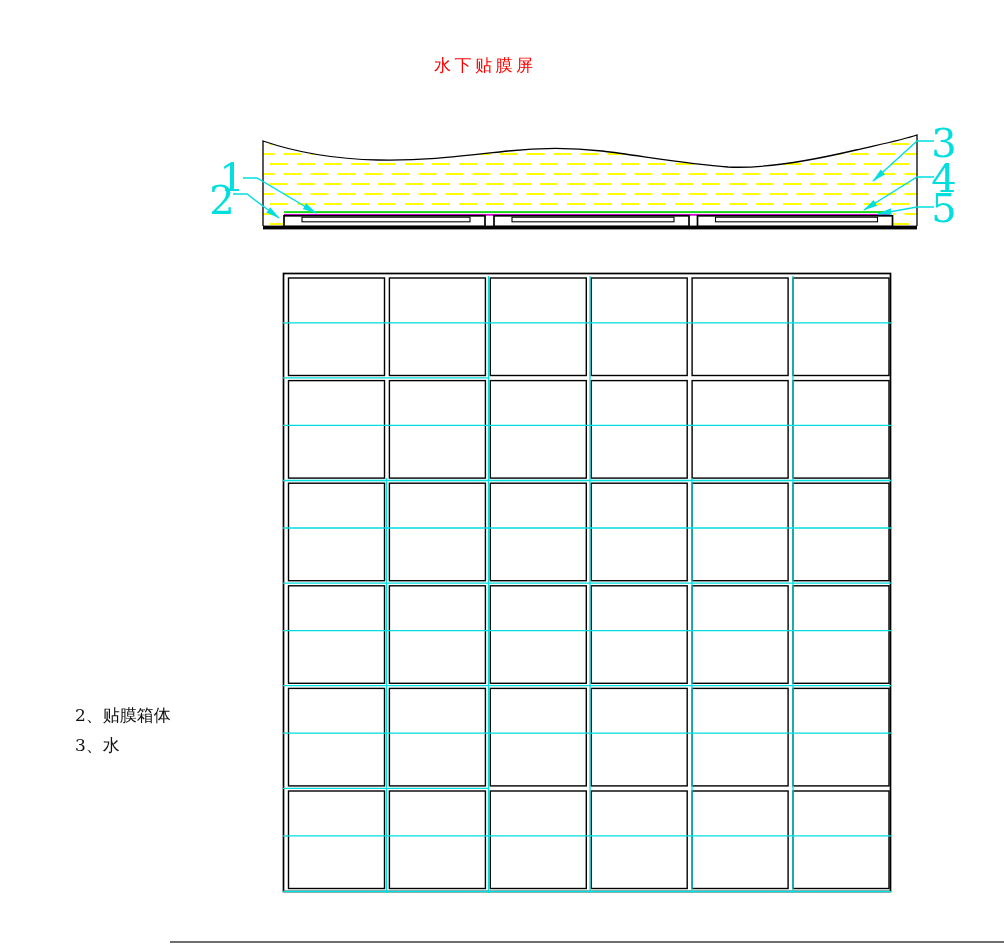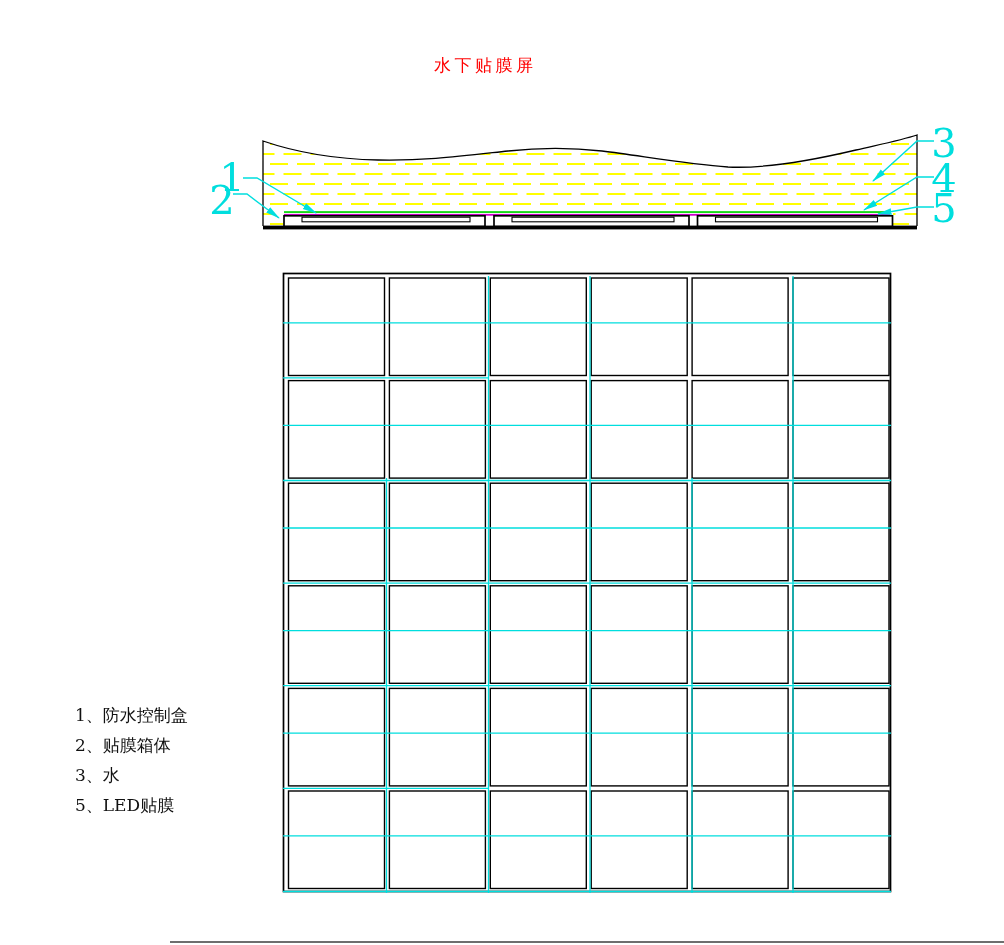--- a/index.html
+++ b/index.html
@@ -144,20 +144,18 @@
         <line x1="283" y1="788.3" x2="489" y2="788.3" class="cy"></line>
         <line x1="488.5" y1="276" x2="488.5" y2="893" class="cy"></line>
         <line x1="590" y1="276" x2="590" y2="893" class="cy"></line>
         <line x1="793" y1="276" x2="793" y2="893" class="cy"></line>
         <line x1="386.5" y1="478" x2="386.5" y2="893" class="cy"></line>
         <line x1="692" y1="478" x2="692" y2="893" class="cy"></line>
       </g>
   </svg>
 
   <div class="legend">
-    <div class="legend-item">1、防水控制盒</div>
     <div class="legend-item">2、贴膜箱体</div>
     <div class="legend-item">3、水</div>
-    <div class="legend-item">5、LED贴膜</div>
   </div>
 
   <div class="footer-rule"></div>
 </div>
 
 </body></html>

